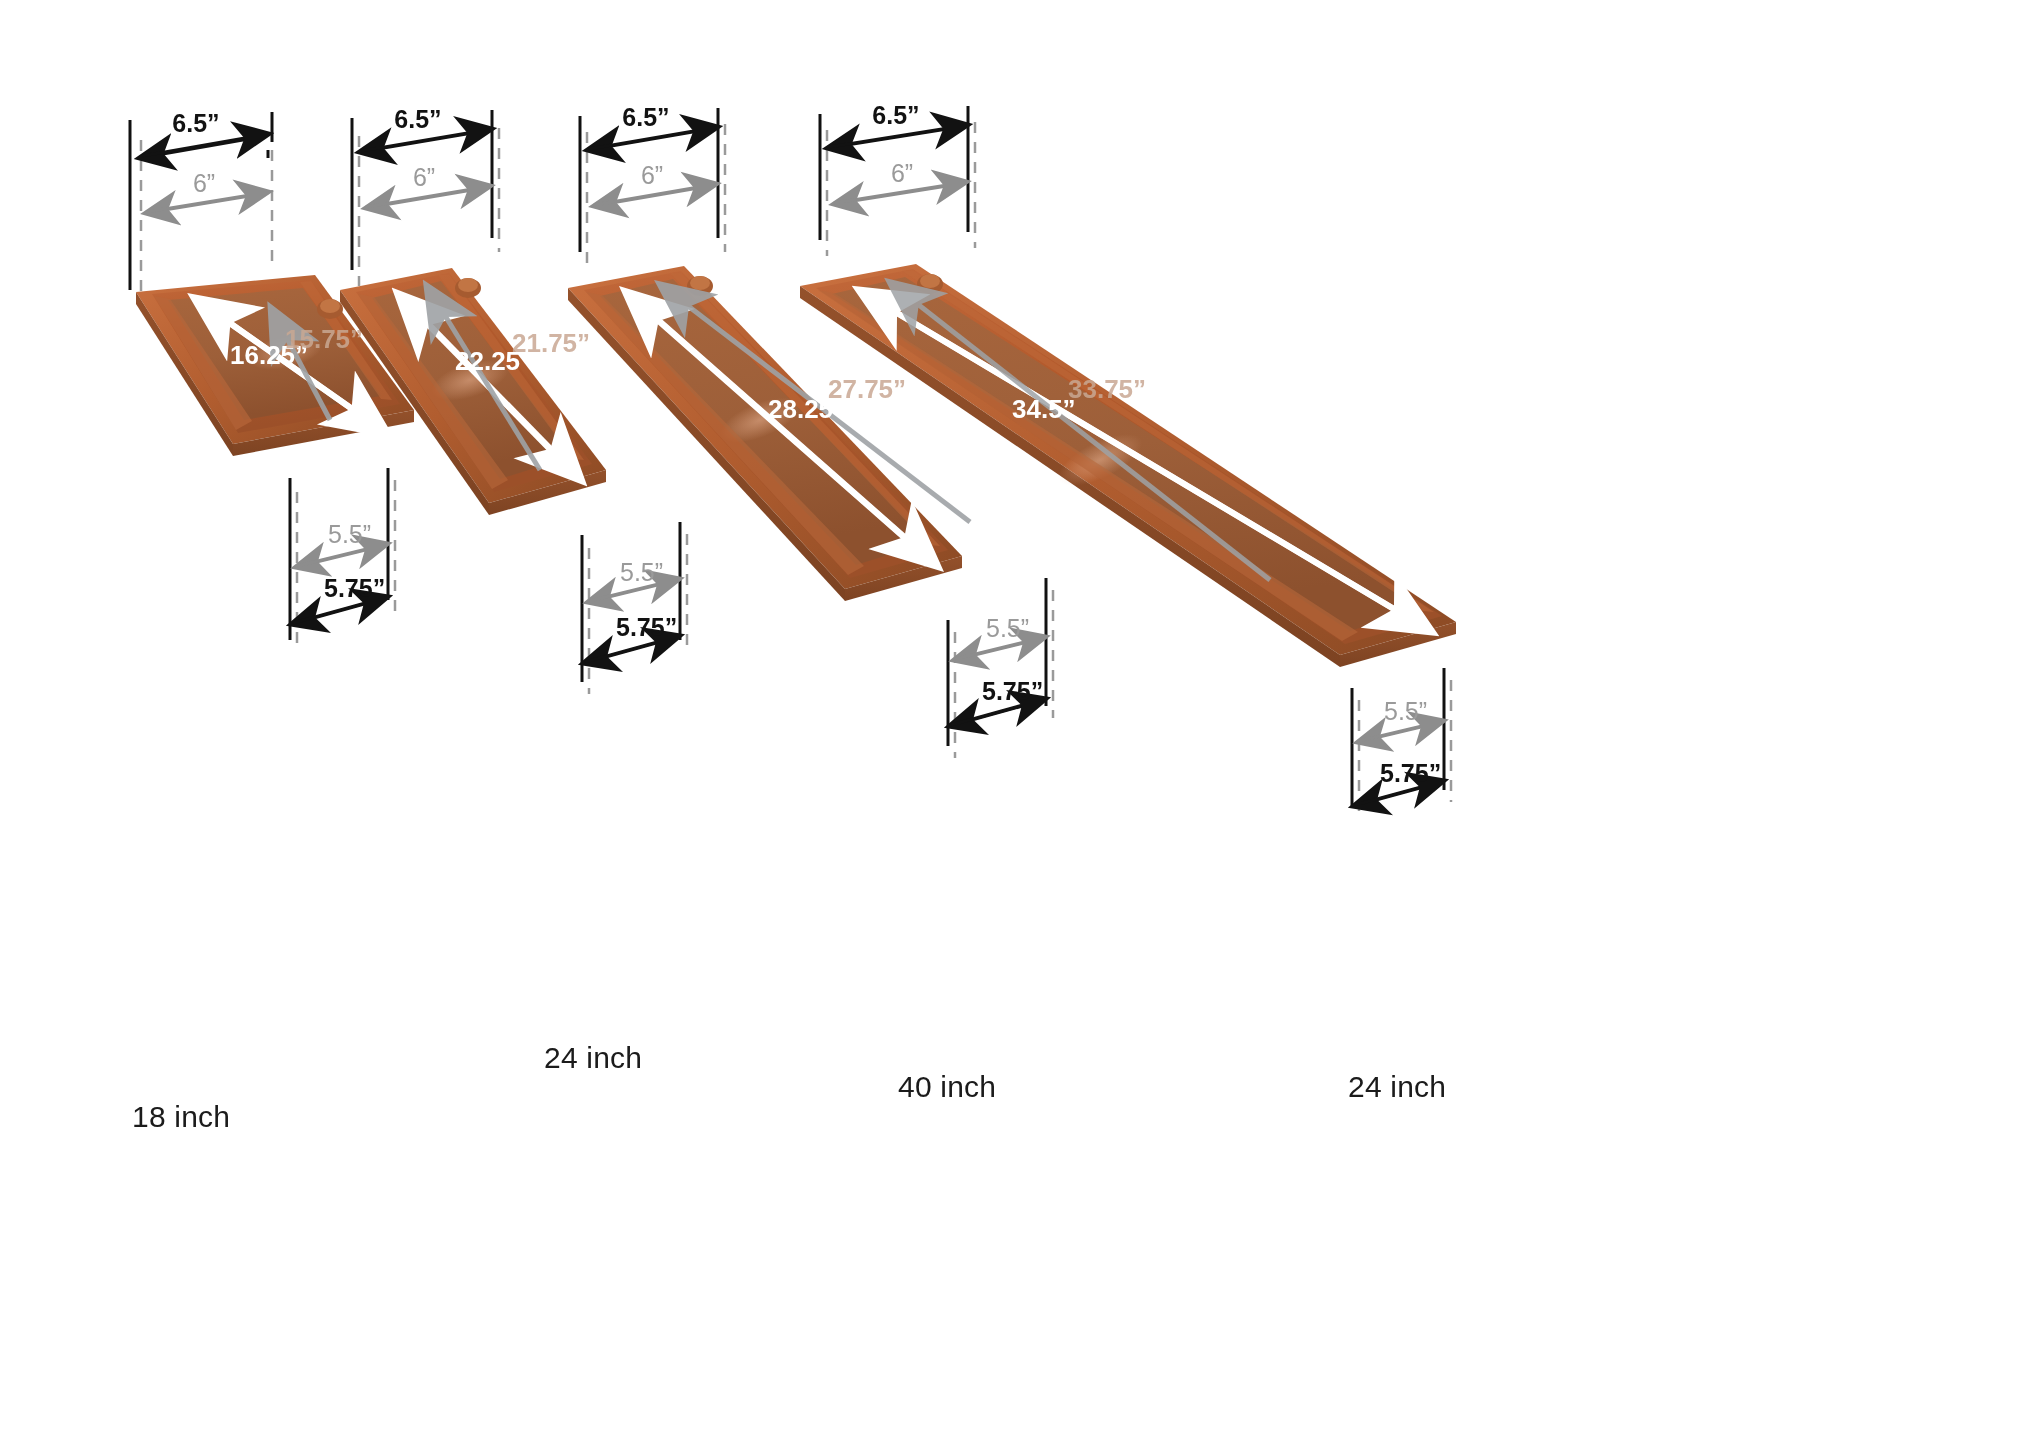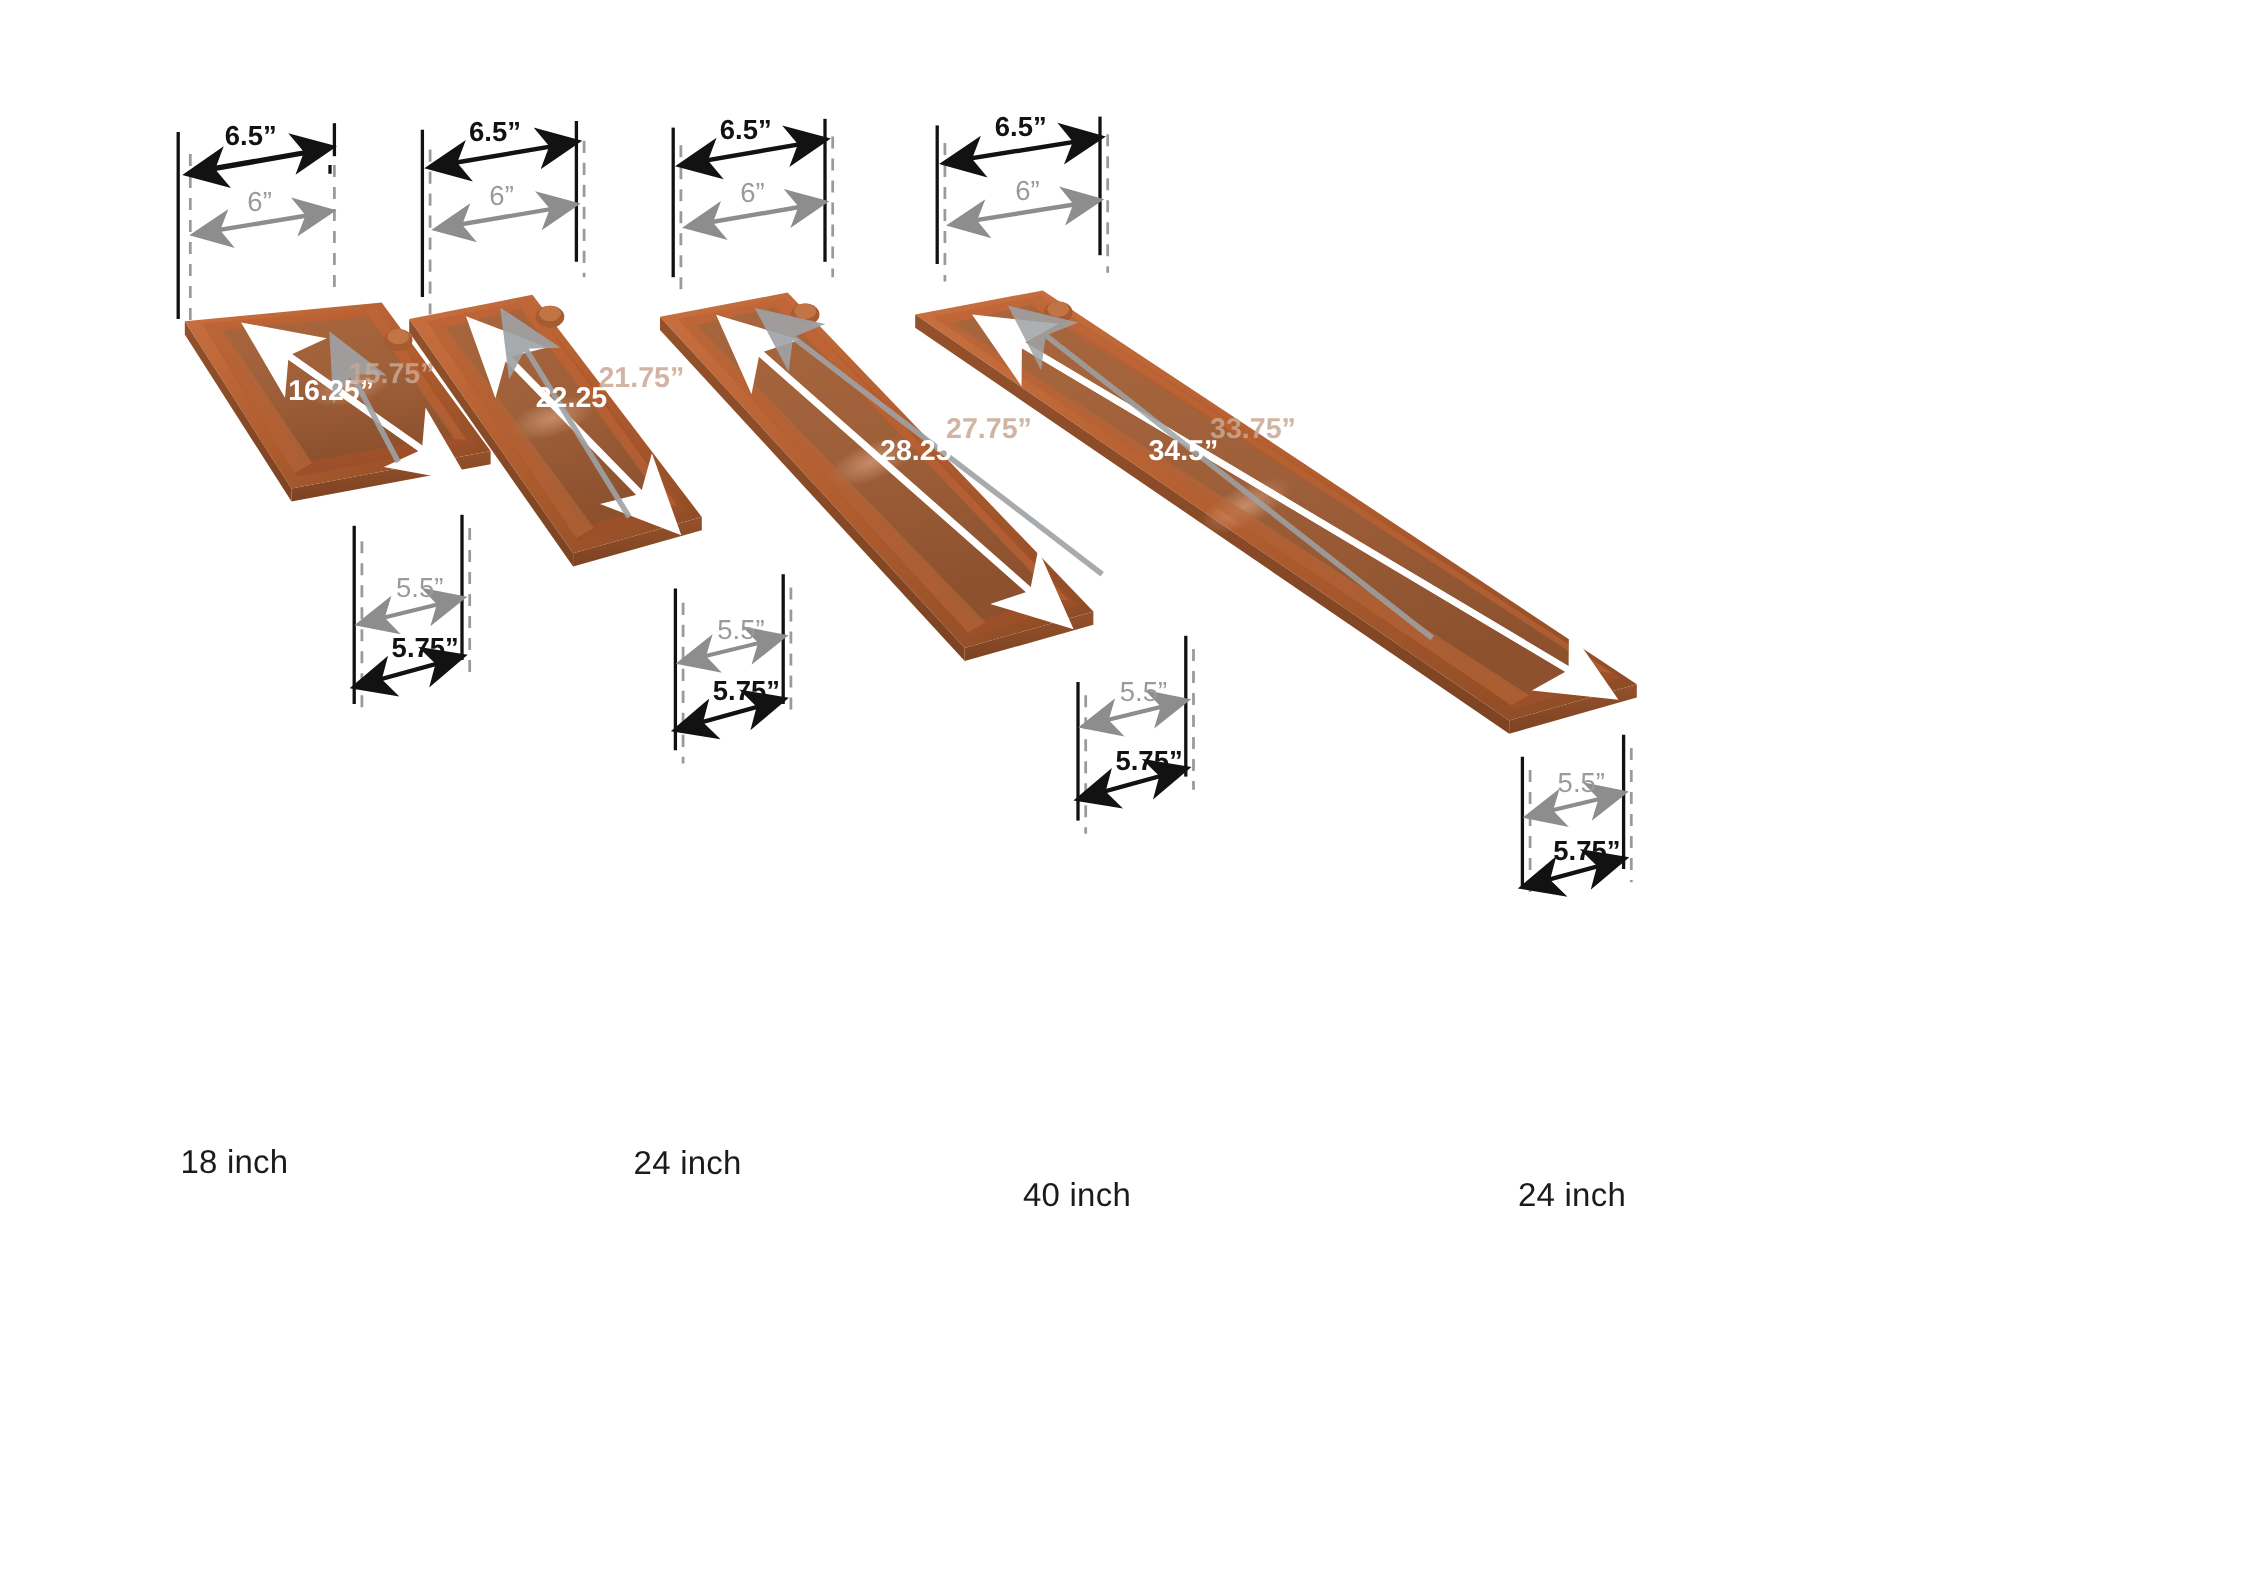--- a/index.html
+++ b/index.html
@@ -2,21 +2,21 @@
 <html><head>
 <meta charset="utf-8">
 <style>
   html,body{margin:0;padding:0;background:#ffffff;}
   body{
     width:2038px;height:1432px;position:relative;overflow:hidden;
     font-family:"Liberation Sans","DejaVu Sans",sans-serif;
     color:#1a1a1a;
     -webkit-font-smoothing:antialiased;
   }
-  .stage{position:absolute;inset:0;margin-left:32px;}
+  .stage{position:absolute;inset:0;}
   svg.diagram{position:absolute;left:0;top:0;width:2038px;height:1432px;}
 
   
   .size-label{
     position:absolute;font-size:30px;font-weight:400;color:#1b1b1b;
     letter-spacing:.2px;white-space:nowrap;
   }
   .title{
     position:absolute;left:168px;top:1190px;
     font-size:52px;font-weight:400;letter-spacing:17px;color:#141414;
@@ -300,20 +300,20 @@
 
         <line x1="1442" y1="782" x2="1354" y2="806" stroke="#121212" stroke-width="3.2" marker-end="url(#ahB)"></line>
         <line x1="1355" y1="805" x2="1443" y2="781" stroke="#121212" stroke-width="3.2" marker-end="url(#ahB)"></line>
 
         <text class="dimtxt dim-gray" x="1384" y="720">5.5”</text>
         <text class="dimtxt dim-black" x="1380" y="782">5.75”</text>
       </g>
     </g>
   </svg>
 
-  <div class="size-label" style="left:132px;top:1040px;">18 inch</div>
+  <div class="size-label" style="left:132px;top:1100px;">18 inch</div>
   <div class="size-label" style="left:544px;top:1041px;">24 inch</div>
   <div class="size-label" style="left:898px;top:1070px;">40 inch</div>
   <div class="size-label" style="left:1348px;top:1070px;">24 inch</div>
 
 
 
 </div>
 
 </body></html>

